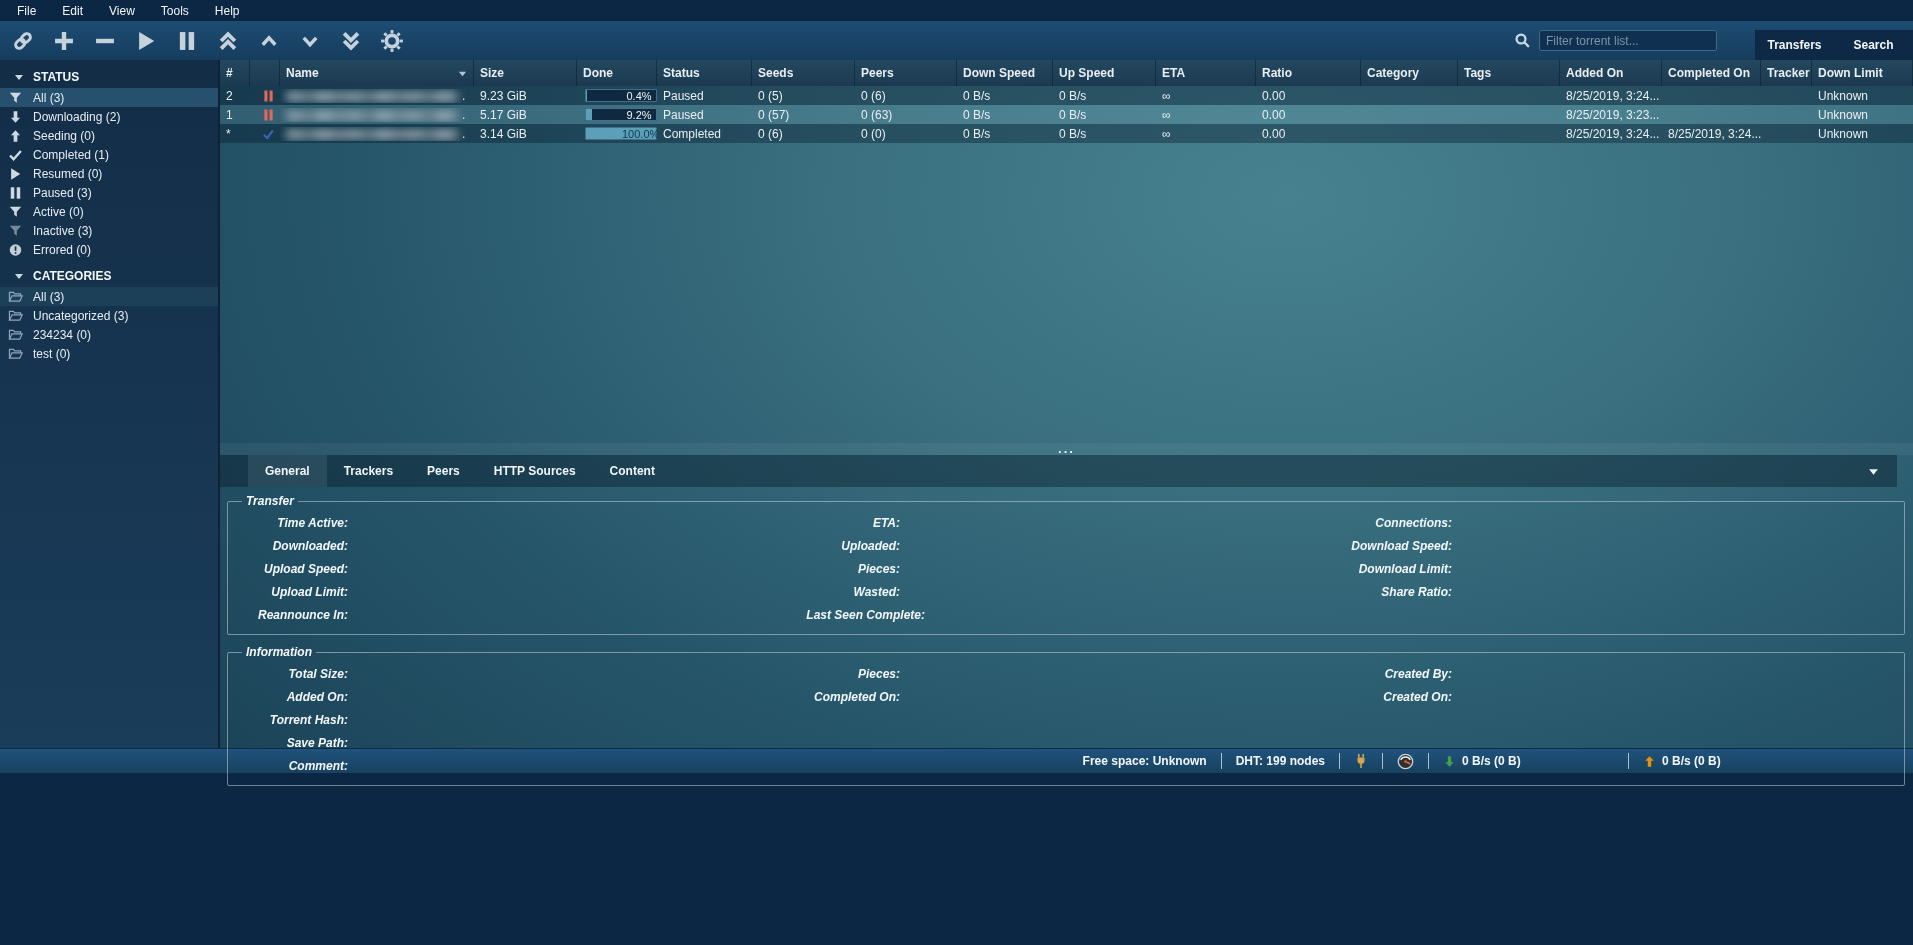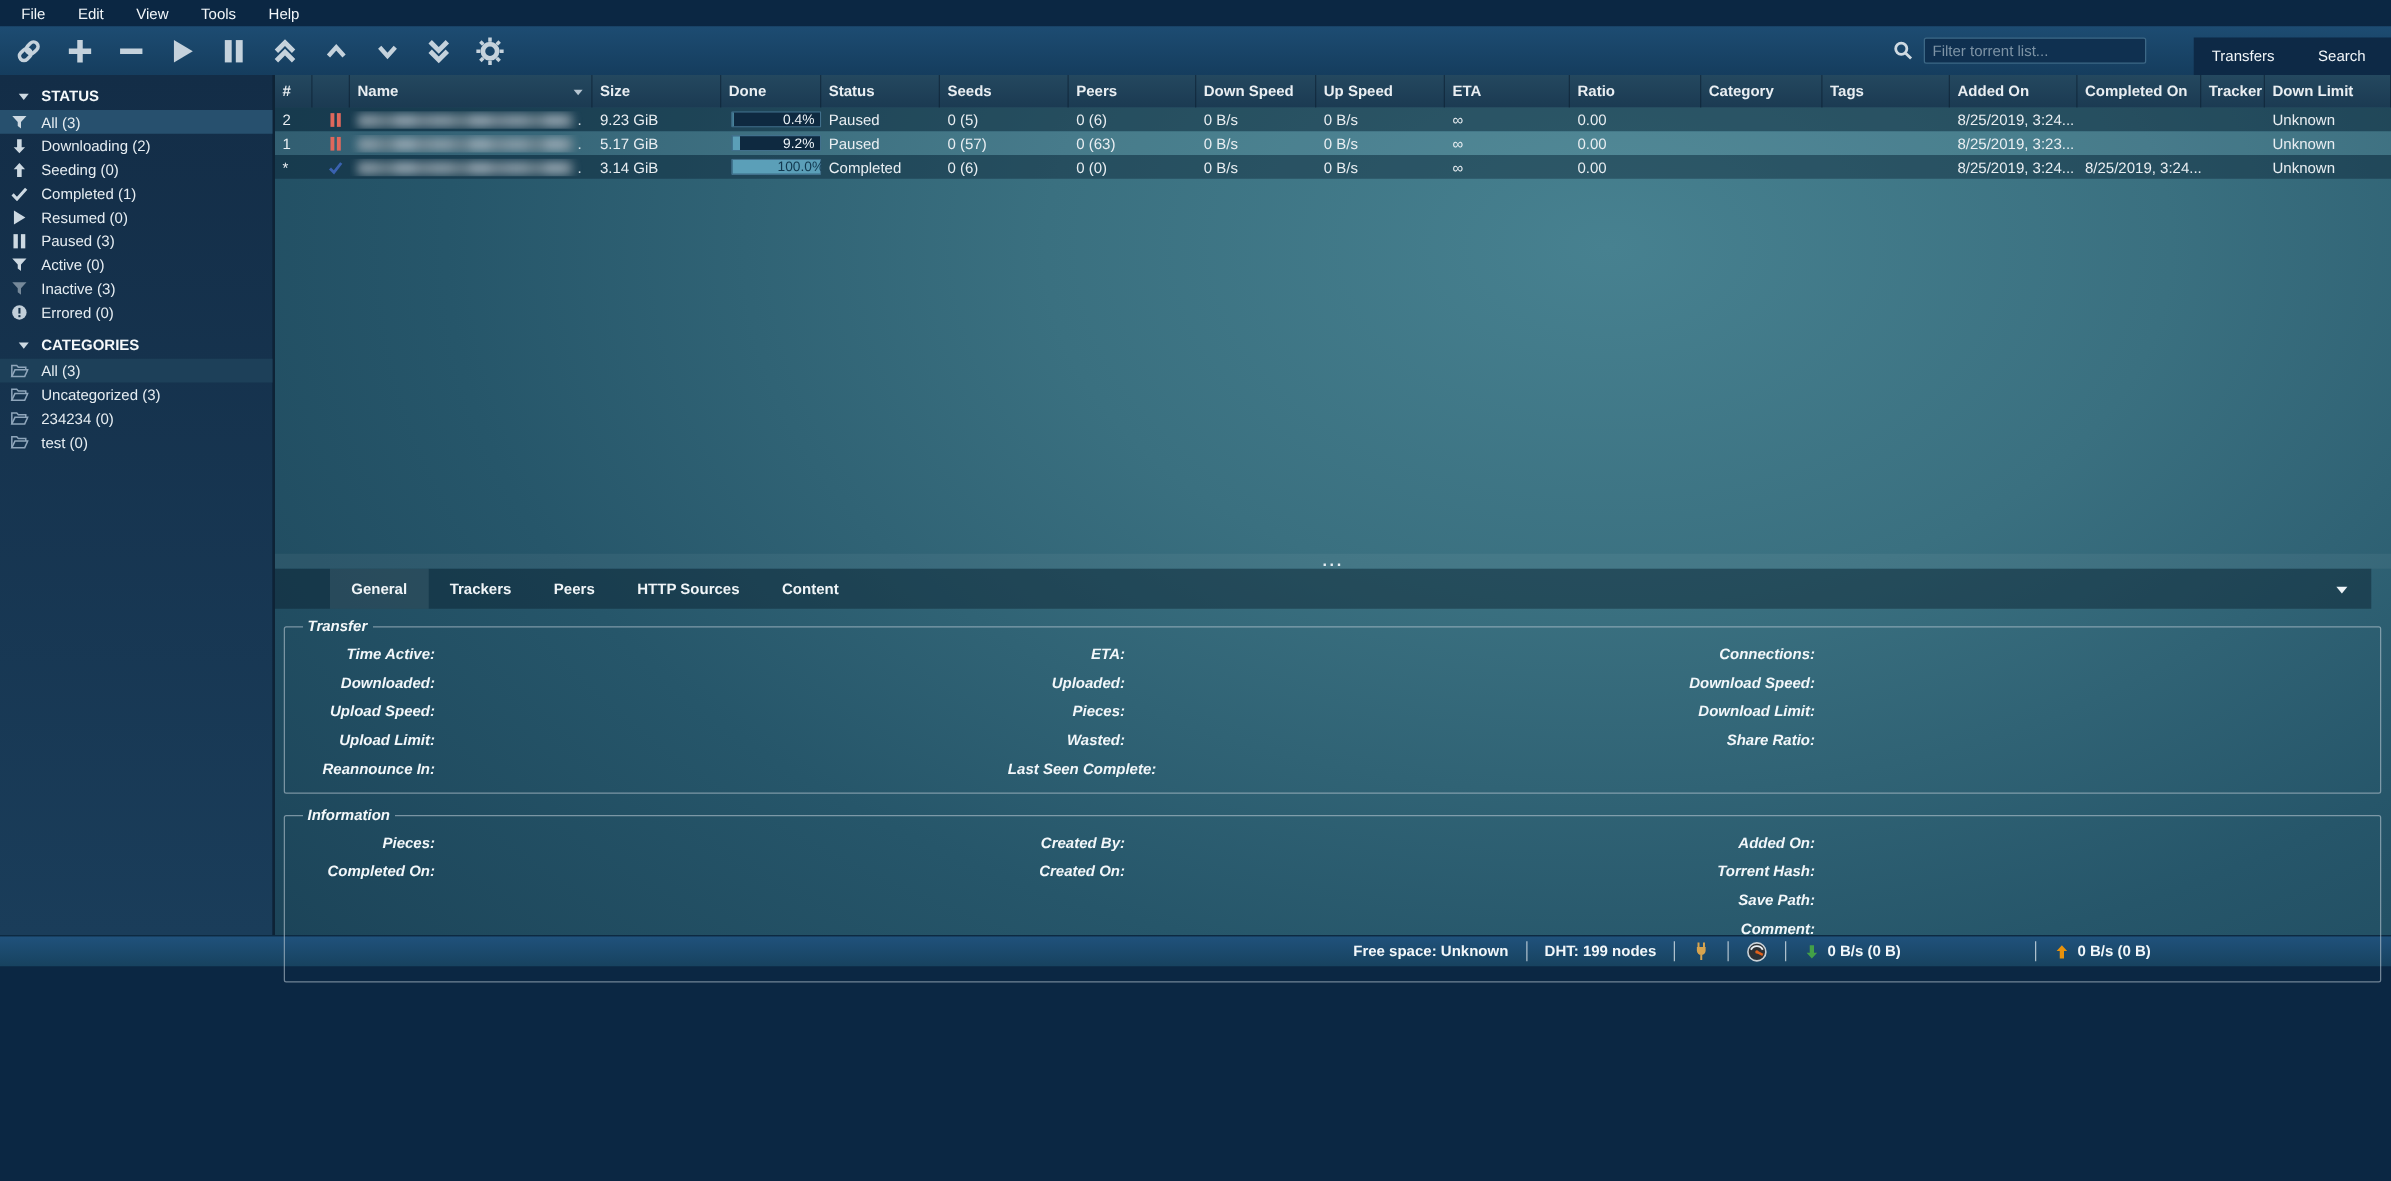--- a/index.html
+++ b/index.html
@@ -16,21 +16,21 @@
 
   
   .toolbar { height:39px; background:linear-gradient(180deg,#1d4c72,#153d5e); position:relative; display:flex; align-items:center; }
   .tb-icons { display:flex; align-items:center; gap:15px; padding-left:10px; color:#c5d2dc; }
   .tb-icon { width:26px; height:26px; display:flex; align-items:center; justify-content:center; }
   .filter-wrap { position:absolute; right:196px; top:9px; display:flex; align-items:center; gap:8px; color:#cfdae2; }
   .filter-input { width:178px; height:21px; background:#0f3050; border:1px solid #3d6886; border-radius:2px;
     color:#cbd6de; font-family:"Liberation Sans",sans-serif; font-size:12px; padding:0 6px; }
   .filter-input::placeholder { color:#7d93a5; }
   .view-tabs { position:absolute; right:0; top:9px; width:158px; height:30px; background:#0d2946; display:flex; }
-  .view-tab { flex:1; display:flex; align-items:center; justify-content:center; font-weight:normal; color:#f2f6f9; }
+  .view-tab { flex:1; display:flex; align-items:center; justify-content:center; font-weight:bold; color:#f2f6f9; }
 
   
   .main { display:flex; height:688px; }
 
   .sidebar { width:220px; flex:0 0 220px; background:linear-gradient(180deg,#132d47,#1a3d5a);
     border-right:2px solid #0e2336; padding-top:6px; }
   .side-header { display:flex; align-items:center; gap:9px; height:22px; padding-left:14px; font-weight:bold; color:#f4f8fa; }
   .side-item { display:flex; align-items:center; gap:9px; height:19px; padding-left:8px; color:#e6edf2; }
   .side-item .sicon { width:16px; height:15px; color:#cdd9e2; display:flex; align-items:center; }
   .side-item.sel { background:#27506e; }
@@ -58,21 +58,21 @@
   .progress { margin-left:2px; width:72px; height:13px; background:#0e2940; border:1px solid #41708c; border-radius:1px; position:relative; }
   .progress .fill { position:absolute; left:0; top:0; bottom:0; background:#5b9fb8; }
   .progress .ptext { position:absolute; inset:0; text-align:center; font-size:11px; line-height:13px; color:#eef4f8;margin-left:36px; }
   .progress.full .ptext { color:#12394f; }
   .stateicon { display:flex; align-items:center; justify-content:center; }
 
   
   .splitter { position:absolute; left:0; right:0; top:383px; height:12px; background:rgba(255,255,255,.05);
     display:flex; align-items:center; justify-content:center; color:#e6eef3; font-weight:bold; letter-spacing:2px; font-size:13px; line-height:4px; }
   .dtabs { position:absolute; left:0; right:16px; top:395px; height:32px; background:rgba(8,26,40,.42);
-    display:flex; align-items:center; padding-left:44px; }
+    display:flex; align-items:center; padding-left:28px; }
   .dtab { padding:0 17px; height:32px; line-height:32px; font-weight:bold; color:#f0f5f8; }
   .dtab.active { background:rgba(210,235,245,.10); }
   .dtab-chevron { margin-left:auto; margin-right:18px; color:#eef4f8; }
 
   
   .panel { position:absolute; left:0; right:0; top:427px; bottom:0; padding:7px 8px 0 7px;font-style:italic; }
   fieldset.group { border:1px solid rgba(196,210,218,.55); border-radius:2px; margin-bottom:10px; padding:3px 10px 8px; }
   fieldset.group legend { font-weight:bold; color:#f4f8fa; padding:0 4px; margin-left:4px; }
   .grid3 { display:grid; grid-template-columns:1fr 1fr 1fr; }
   .frow { height:23px; display:flex; align-items:center; }
@@ -505,20 +505,23 @@
           <div class="frow">
               <span class="flabel" style="width:135px">Last Seen Complete:</span>
             </div>
         </div>
       </fieldset>
 
       <fieldset class="group">
         <legend>Information</legend>
         <div class="grid3">
           <div class="frow">
+              <span class="flabel">Total Size:</span>
+            </div>
+          <div class="frow">
               <span class="flabel">Pieces:</span>
             </div>
           <div class="frow">
               <span class="flabel">Created By:</span>
             </div>
           <div class="frow">
               <span class="flabel">Added On:</span>
             </div>
           <div class="frow">
               <span class="flabel">Completed On:</span>

